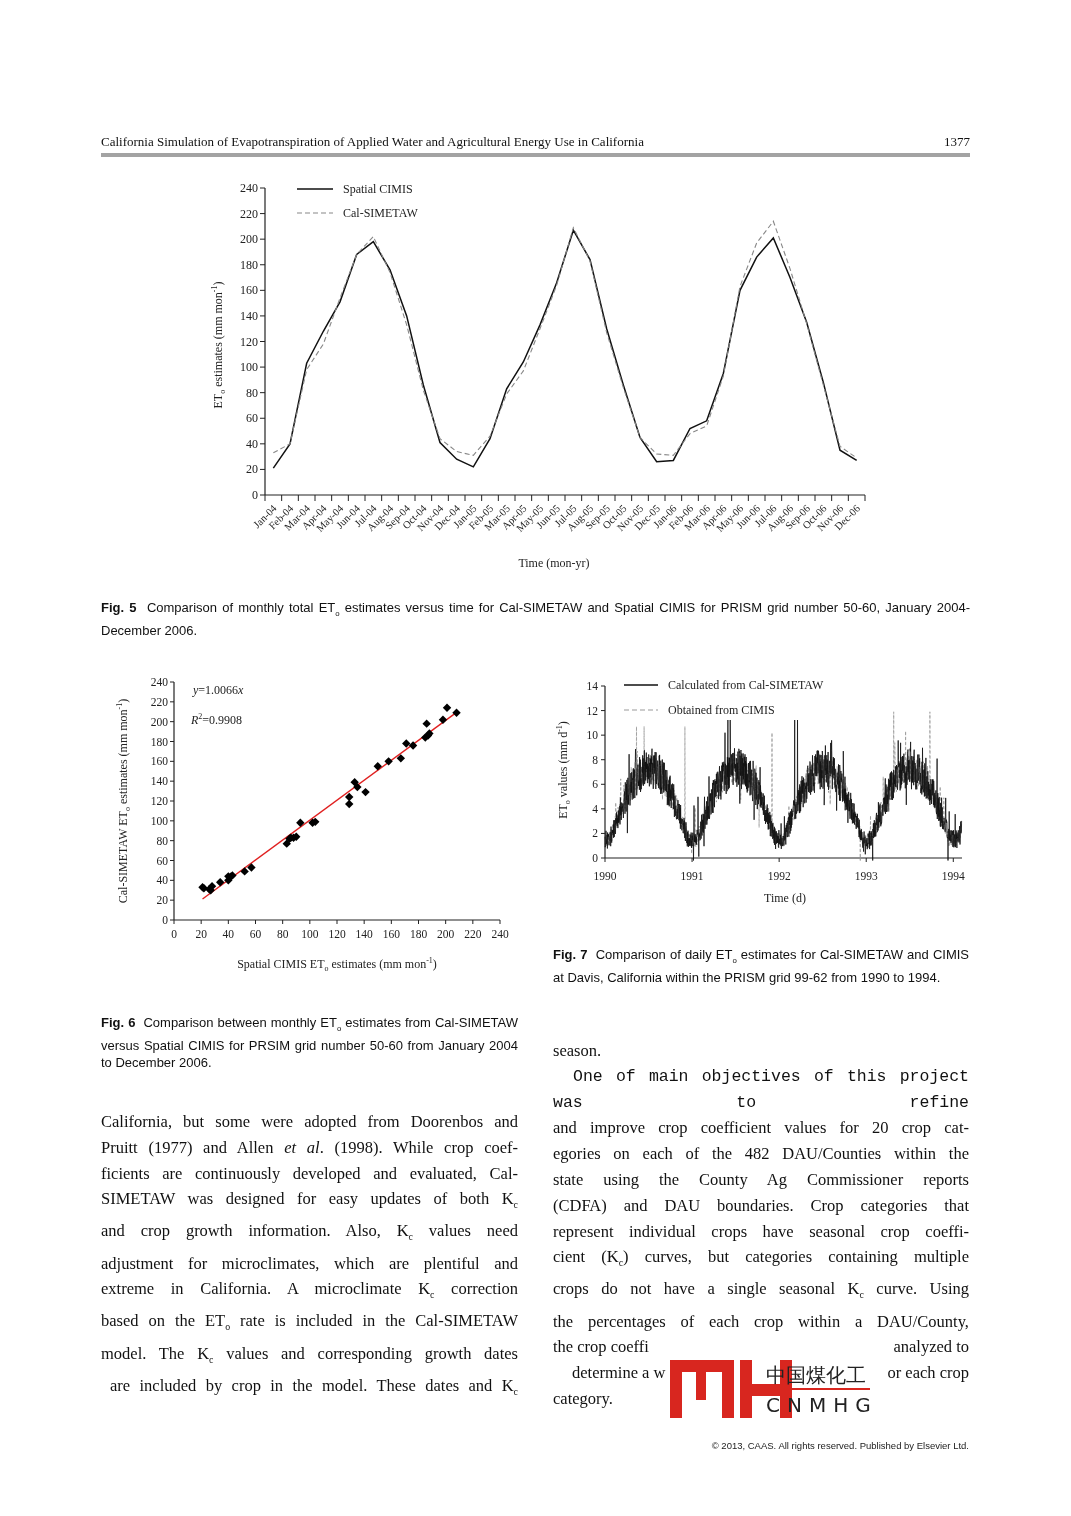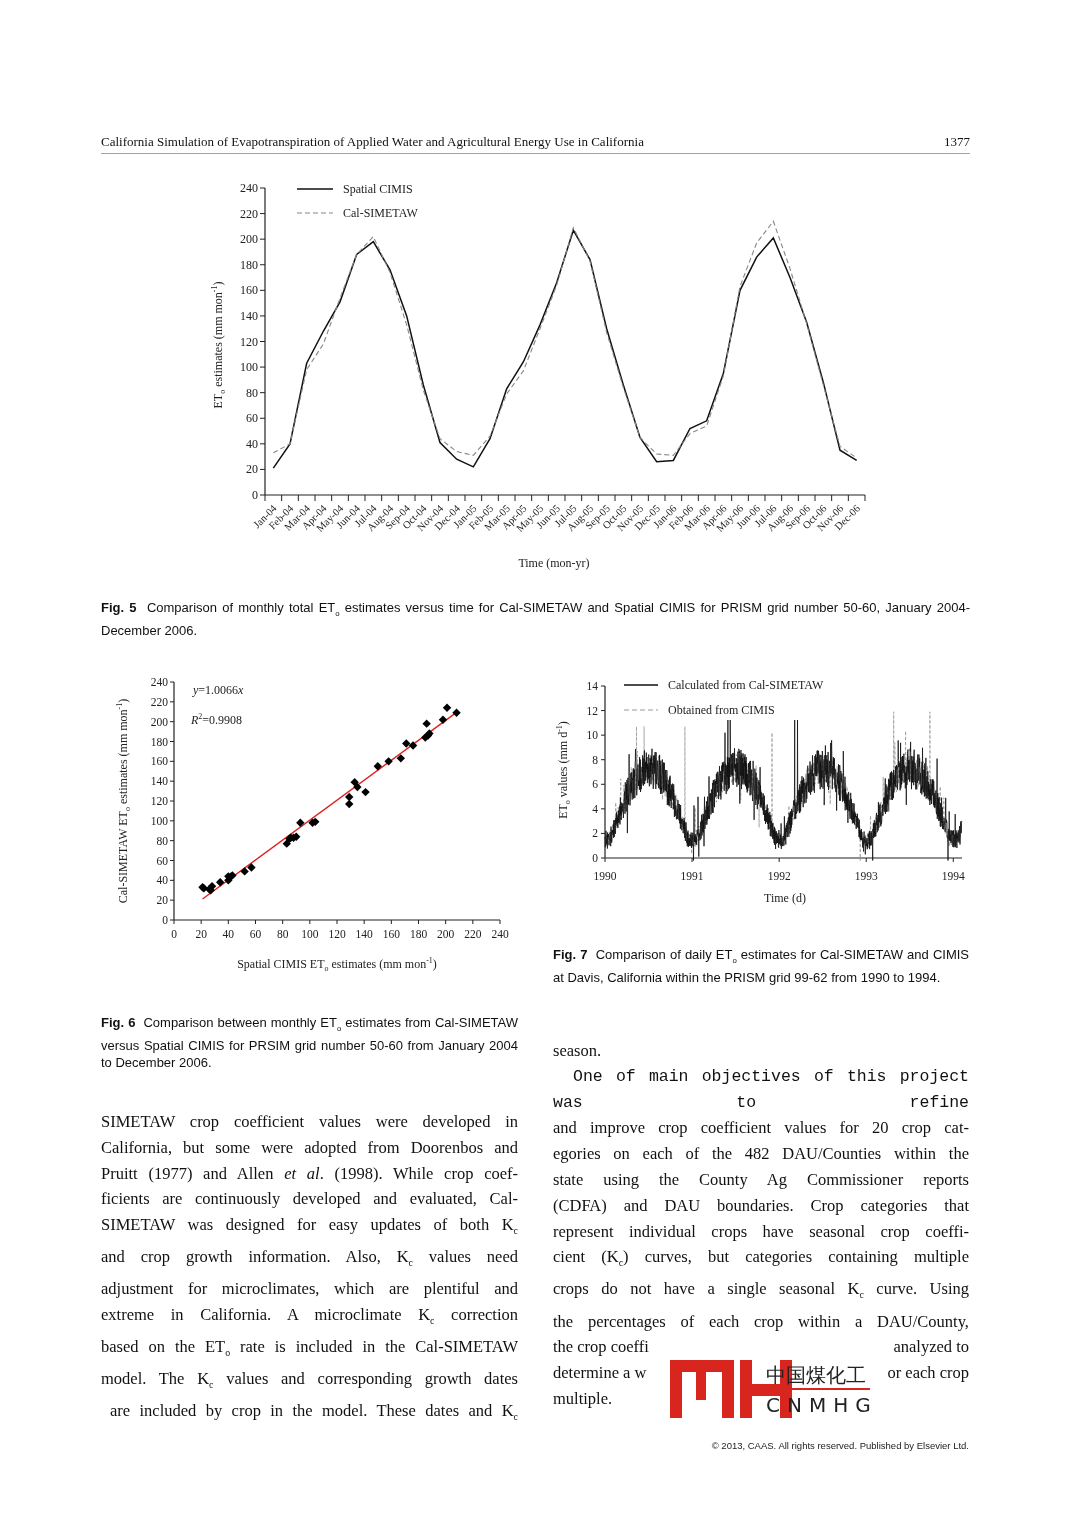--- a/index.html
+++ b/index.html
@@ -1,18 +1,18 @@
 <!DOCTYPE html>
 <html><head>
 <meta charset="utf-8">
 <style>
   html, body { margin:0; padding:0; background:#fff; }
   body { width:1071px; height:1516px; position:relative; font-family:"Liberation Serif","DejaVu Serif",serif; color:#111; overflow:hidden; }
   .abs { position:absolute; }
-  .running-head { left:101px; top:134px; width:869px; font-size:13px; display:flex; justify-content:space-between; border-bottom:1px solid #a3a3a3; padding-bottom:3px; font-family:"Liberation Serif",serif; }
+  .running-head { left:101px; top:134px; width:869px; font-size:13px; display:flex; justify-content:space-between; border-bottom:4px solid #a3a3a3; padding-bottom:3px; font-family:"Liberation Serif",serif; }
   .caption { font-size:13px; line-height:17px; font-family:Liberation Sans, sans-serif; text-align:justify; }
   .caption b { font-weight:bold; }
   .body-text { font-size:16.5px; line-height:25.8px; text-align:justify; text-align-last:justify; font-family:"Liberation Serif",serif; }
   .body-text p { margin:0; }
   .body-text .last { text-align-last:left; }
   .indent { text-indent:20px;font-family:Liberation Mono, monospace; }
   .copyright { font-family:"Liberation Sans",sans-serif; font-size:9.5px; color:#222; }
   svg text { font-family:"Liberation Serif",serif; fill:#222; }
   .watermark { left:670px; top:1323px; width:210px; height:64px;margin-top:33px; }
 </style>
@@ -290,21 +290,20 @@
       <text x="0" y="0" font-size="12" text-anchor="middle"><tspan>ET</tspan><tspan font-size="8" dy="3">o</tspan><tspan dy="-3"> values (mm d</tspan><tspan font-size="8" dy="-5">-1</tspan><tspan dy="5">)</tspan></text>
     </g>
   </svg>
 
 <div class="abs caption" style="left:553px;top:946px;width:416px">
   <b>Fig. 7</b>&nbsp;
   <span id="cap7">Comparison of daily ET<sub style="font-size:0.6em">o</sub> estimates for Cal-SIMETAW and CIMIS at Davis, California within the PRISM grid 99-62 from 1990 to 1994.</span>
 </div>
 
 <div class="abs body-text" id="leftcol" style="left:101px;top:1109px;width:417px">
-    <p>SIMETAW crop coefficient values were developed in</p>
     <p>California, but some were adopted from Doorenbos and</p>
     <p>Pruitt (1977) and Allen <i>et al</i>. (1998).  While crop coef-</p>
     <p>ficients are continuously developed and evaluated, Cal-</p>
     <p>SIMETAW was designed for easy updates of both K<sub style="font-size:0.6em">c</sub></p>
     <p>and crop growth information.  Also, K<sub style="font-size:0.6em">c</sub> values need</p>
     <p>adjustment for microclimates, which are plentiful and</p>
     <p>extreme in California.  A microclimate K<sub style="font-size:0.6em">c</sub> correction</p>
     <p>based on the ET<sub style="font-size:0.6em">o</sub> rate is included in the Cal-SIMETAW</p>
     <p>model.  The K<sub style="font-size:0.6em">c</sub> values and corresponding growth dates</p>
     <p style="text-align-last: justify; margin-left: 9px;">are included by crop in the model.  These dates and K<sub style="font-size:0.6em">c</sub></p>
@@ -315,22 +314,22 @@
     <p class="indent">One of main objectives of this project was to refine</p>
     <p>and improve crop coefficient values for 20 crop cat-</p>
     <p>egories on each of the 482 DAU/Counties within the</p>
     <p>state using the County Ag Commissioner reports</p>
     <p>(CDFA) and DAU boundaries.  Crop categories that</p>
     <p>represent individual crops have seasonal crop coeffi-</p>
     <p>cient (K<sub style="font-size:0.6em">c</sub>) curves, but categories containing multiple</p>
     <p>crops do not have a single seasonal K<sub style="font-size:0.6em">c</sub> curve.  Using</p>
     <p>the percentages of each crop within a DAU/County,</p>
     <p style="text-align-last: left; position: relative;">the crop coeffi<span style="position:absolute;right:0">analyzed to</span></p>
-    <p style="text-align-last: left; position: relative;">determine a w<span style="position:absolute;right:0">or each crop</span></p>
-    <p class="last">multiple.</p>
+    <p style="text-align-last: left; position: relative; margin-left: 19px;">determine a w<span style="position:absolute;right:0">or each crop</span></p>
+    <p class="last">category.</p>
   </div>
 
 <div class="abs watermark">
   <svg width="210" height="64">
     <rect x="0" y="0" width="210" height="64" fill="#fff"></rect>
 
     <rect x="0" y="4" width="12" height="58" fill="#d8261f"></rect>
     <rect x="0" y="4" width="52" height="12" fill="#d8261f"></rect>
     <rect x="26" y="4" width="10" height="40" fill="#d8261f"></rect>
     <rect x="52" y="4" width="12" height="58" fill="#d8261f"></rect>

